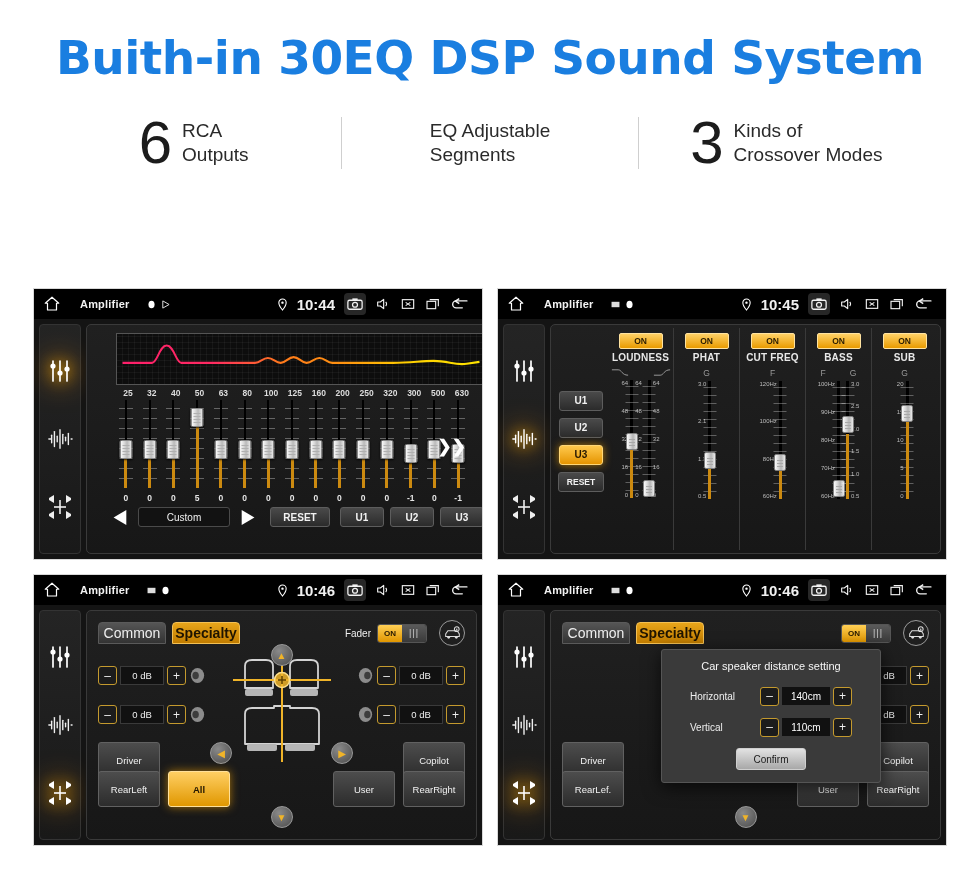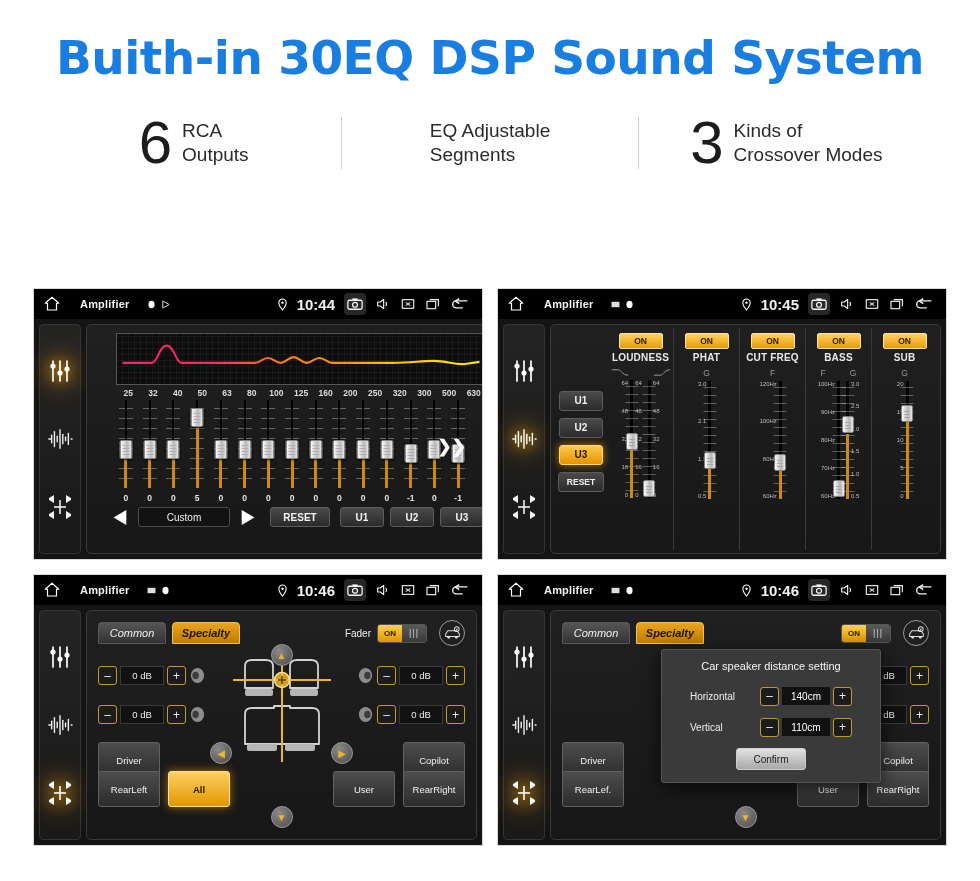--- a/index.html
+++ b/index.html
@@ -124,21 +124,21 @@
     height: 52px; margin: 3px 6px 0 24px;
     background:#0d0d0d;
     border:1px solid #555;
     position: relative;
     background-image:
       repeating-linear-gradient(0deg, transparent 0 5px, rgba(255,255,255,0.045) 5px 6px),
       repeating-linear-gradient(90deg, transparent 0 5px, rgba(255,255,255,0.045) 5px 6px);
   }
   .eq-graph svg { position:absolute; inset:0; width:100%; height:100%; }
   .eq-freqs {
-    display:flex; margin: 3px 6px 0 24px;
+    display:flex; margin: 3px 18px 0 24px;
     justify-content: space-between;
   }
   .eq-freqs span { font-size:8.5px; font-weight:bold; color:#ddd; flex:1; text-align:center; }
   .eq-sliders {
     display:flex; margin: 2px 22px 0 22px; height: 92px;
     justify-content: space-between; align-items:flex-start;
     position: relative;
   }
   .eq-col { flex:1; display:flex; flex-direction:column; align-items:center; height:100%; position:relative; }
   .eq-track {
@@ -234,24 +234,23 @@
   .ubtns { display:flex; flex-direction:column; gap:7px; align-items:center; padding:4px 4px 0; flex:none; justify-content:center;}
 
   
   .fader-top {
     display:flex; align-items:center; gap:6px; padding: 4px 6px 0;
     position:relative;
   }
   .tab {
     width: 68px; height:22px; border-radius:4px 4px 0 0;
     display:flex; align-items:center; justify-content:center;
-    font-size:11px; color:#eee; cursor:pointer;
+    font-size:14px; color:#eee; cursor:pointer;
     background: linear-gradient(180deg,#555,#333);
     border:1px solid #5a5a5a;
-    font-style:italic;
   }
   .tab.active {
     background: linear-gradient(180deg,#e8a51a,#c17c00);
     border-color:#f3c054; color:#1f1400; font-weight:bold;
   }
   .fader-lbl { margin-left:auto; font-size:10px; color:#efefef; }
   .toggle {
     width:50px; height:19px; border-radius:3px; display:flex; overflow:hidden;
     border:1px solid #555; cursor:pointer;
   }

